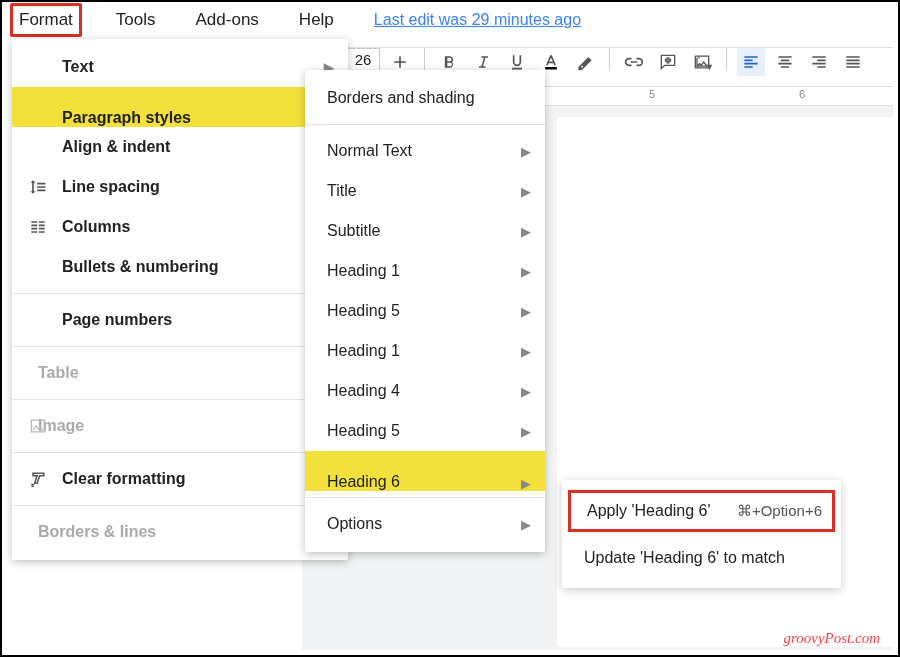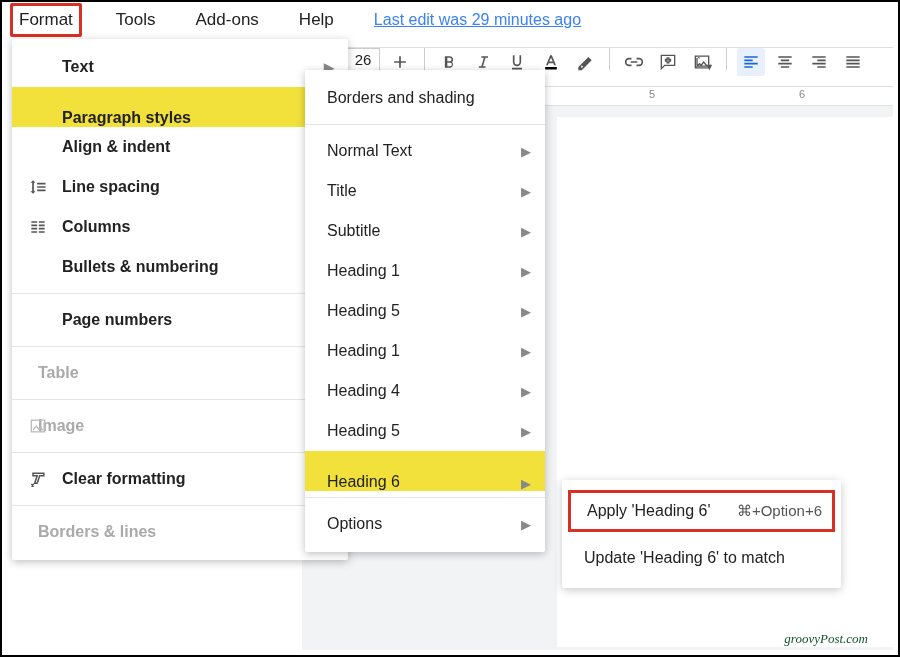--- a/index.html
+++ b/index.html
@@ -160,25 +160,25 @@
   .menu3 .mi.boxed {
     border: 3px solid #d93025;
     margin: 2px 6px 4px 6px;
     padding-left: 16px;
     height: 42px;
   }
   .menu3 .sc { right: 10px; font-size: 15px; color: #555; }
   .watermark {
     position: absolute;
     bottom: 8px;
-    right: 30px;
+    right: 18px;
     font-family: Georgia, 'Times New Roman', serif;
     font-style: italic;
-    font-size: 13px;
-    color: #14532d;
+    font-size: 15px;
+    color: #ef4444;
   }
 </style>
 </head>
 <body>
 
 <div class="menubar">
   <span class="menubar-item highlight">Format</span>
   <span class="menubar-item">Tools</span>
   <span class="menubar-item">Add-ons</span>
   <span class="menubar-item">Help</span>

